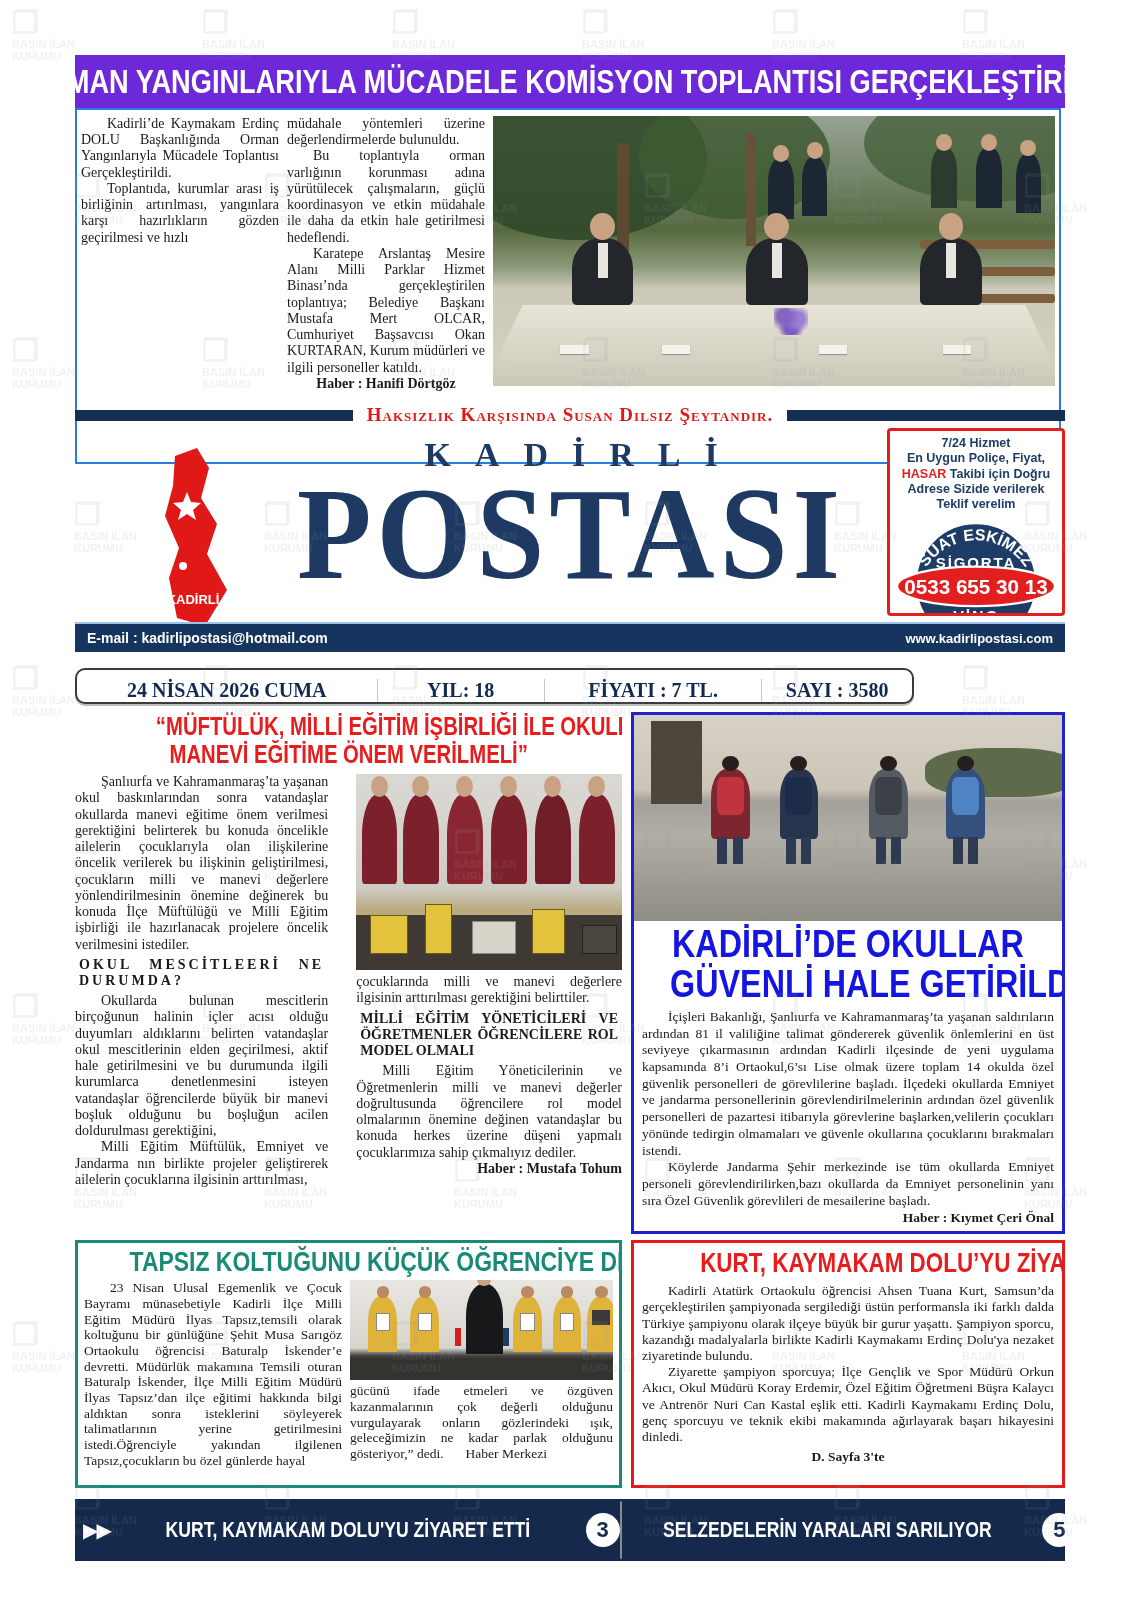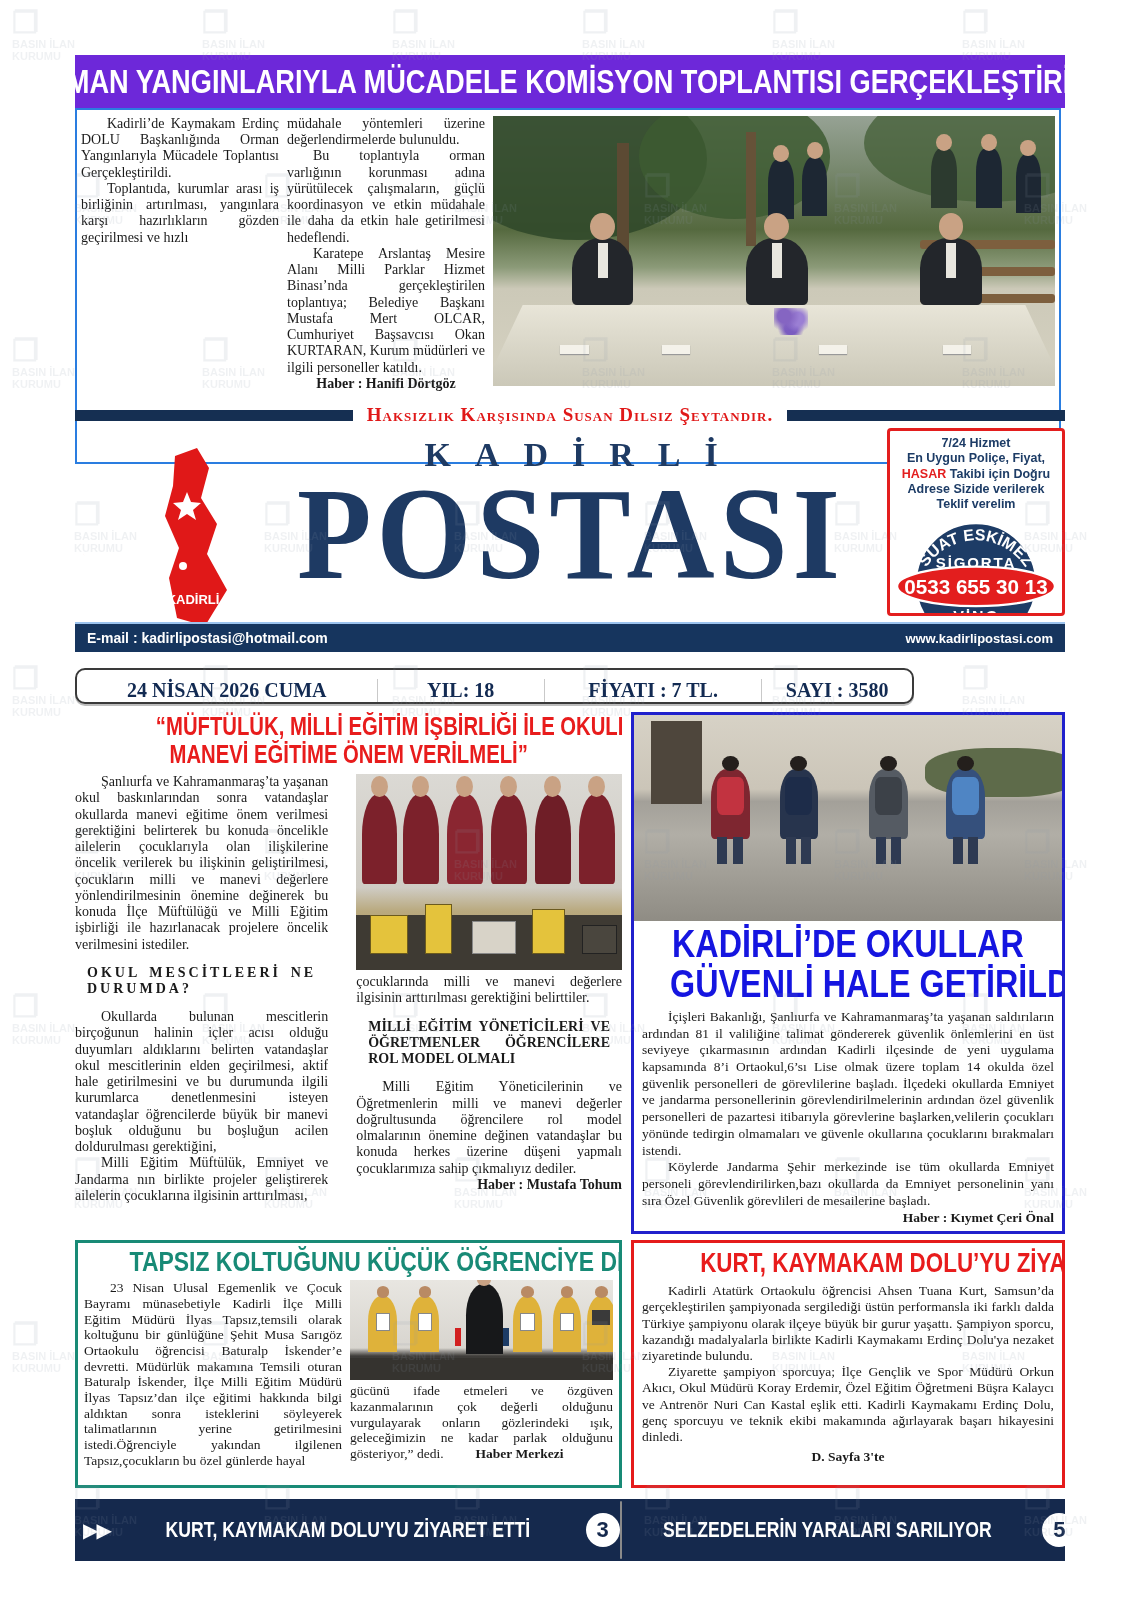--- a/index.html
+++ b/index.html
@@ -69,21 +69,21 @@
   .dc1{flex:36}.dc2{flex:20}.dc3{flex:26}.dc4{flex:18;border-right:none}
 
   
   .mid-left{position:absolute;left:0;top:712px;width:547px;height:522px;overflow:hidden}
   .red-head{text-align:center;color:#e81c1c;font-family:"Liberation Sans",sans-serif;font-weight:bold;
             font-size:26px;line-height:1.08}
   .red-head .cond{transform:scaleX(.78)}
   .mid-cols{display:flex;gap:28px;margin-top:6px}
   .m-col1{width:262px;font-size:14px;line-height:1.16;overflow:hidden;height:448px}
   .m-col2{width:275px;font-size:14px;line-height:1.16;overflow:hidden;height:448px}
-  .subh{font-weight:bold;margin:12px}
+  .subh{font-weight:bold;margin:4px}
   .subh1{letter-spacing:3px}
   .mu-photo{width:275px;height:196px;margin-bottom:4px}
 
   
   .mid-right{position:absolute;left:556px;top:712px;width:434px;height:522px;border:3px solid #2020cc;
              box-sizing:border-box;background:#fff;overflow:hidden}
   .ok-photo{width:428px;height:206px}
   .blue-head{text-align:center;color:#1515e0;font-family:"Liberation Sans",sans-serif;font-weight:bold;
              font-size:38px;line-height:1.05;margin-top:4px}
   .blue-head .cond{transform:scaleX(.85)}
@@ -92,21 +92,21 @@
   
   .bot-left{position:absolute;left:0;top:1240px;width:547px;height:248px;border:3px solid #188a76;
             box-sizing:border-box;overflow:hidden;background:#fff}
   .teal-head{text-align:center;color:#188a76;font-family:"Liberation Sans",sans-serif;font-weight:bold;
              font-size:27px;line-height:1.2;margin-top:3px}
   .teal-head .cond{transform:scaleX(.85)}
   .tz-cols{display:flex;gap:8px;padding:2px 6px 0}
   .tz-col1{width:258px;font-size:13.5px;line-height:1.16;overflow:hidden;height:202px}
   .tz-col2{width:263px;font-size:13.5px;line-height:1.16;overflow:hidden;height:202px}
   .tz-photo{width:263px;height:100px;margin-bottom:3px}
-  .inline-byline{font-weight:bold;margin-left:32px}
+  .inline-byline{font-weight:normal;margin-left:22px}
 
   
   .bot-right{position:absolute;left:556px;top:1240px;width:434px;height:248px;border:3px solid #e51b1b;
              box-sizing:border-box;background:#fff;overflow:hidden;padding:4px 8px}
   .kurt-head{color:#e81c1c;font-family:"Liberation Sans",sans-serif;font-weight:bold;font-size:28px;
              line-height:1.15;text-align:center}
   .kurt-head .cond{transform:scaleX(.8)}
   .kurt-body{font-size:13.5px;line-height:1.2;margin-top:2px}
   .cont-ref{text-align:center;font-weight:bold;margin:4px 0 0}
 

